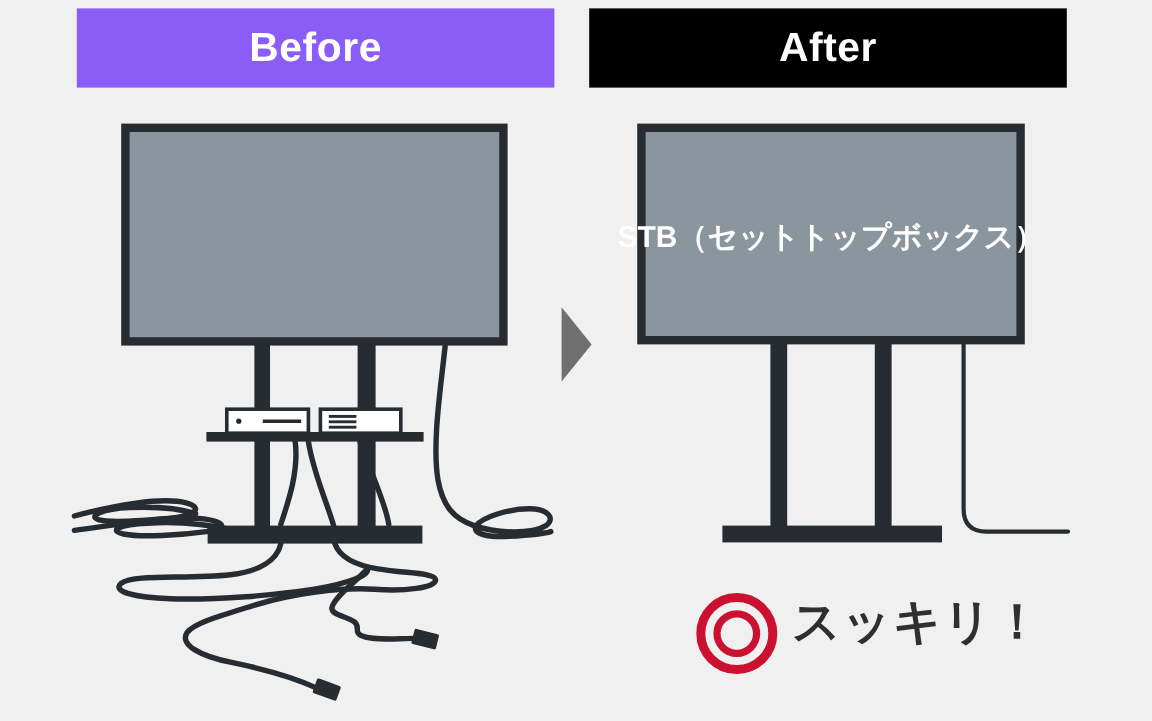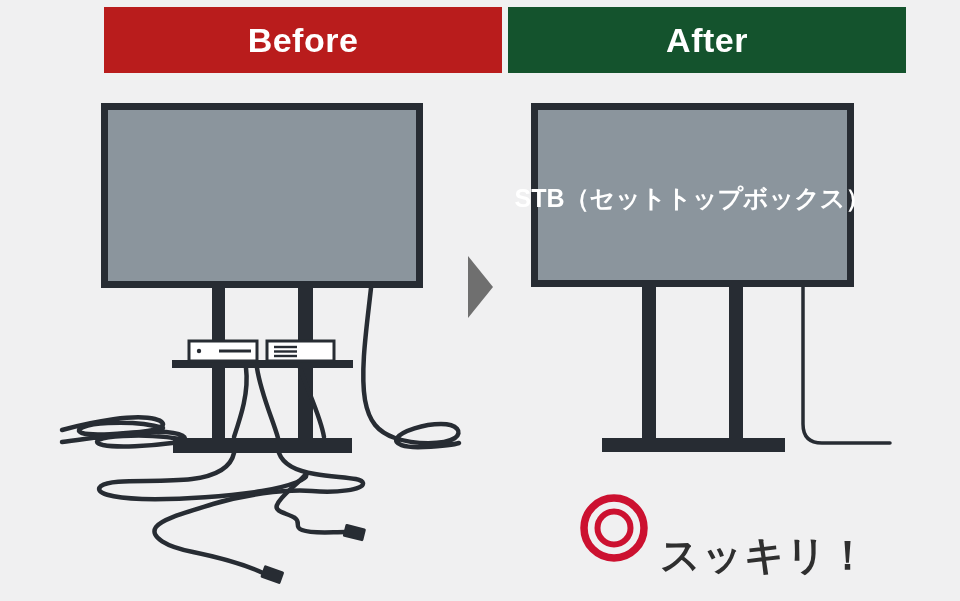--- a/index.html
+++ b/index.html
@@ -22,22 +22,22 @@
     width: 398px;
     height: 66px;
     display: flex;
     align-items: center;
     justify-content: center;
     color: #ffffff;
     font-size: 34px;
     font-weight: bold;
     letter-spacing: 0.5px;
   }
-  .header-before { left: 64px;  background: #b91c1c; margin-left: 40px; }
-  .header-after  { left: 508px; background: #14532d; }
+  .header-before { left: 64px;  background: #8b5cf6; }
+  .header-after  { left: 491px; background: #000000; }
 
   .illustration {
     position: absolute;
     left: 0; top: 0;
     width: 960px;
     height: 601px;
   }
 
   .tv-caption {
     position: absolute;
@@ -55,21 +55,21 @@
     font-weight: bold;
     font-size: 25px;
     line-height: 34px;
     text-align: center;
     white-space: nowrap;
   }
 
   .result-label {
     position: absolute;
     left: 660px;
-    top: 528px;
+    top: 491px;
     color: #2F2F2F;
     font-size: 40px;
     font-weight: bold;
     letter-spacing: 1px;
     white-space: nowrap;
   }
 </style>
 </head>
 <body>
 

